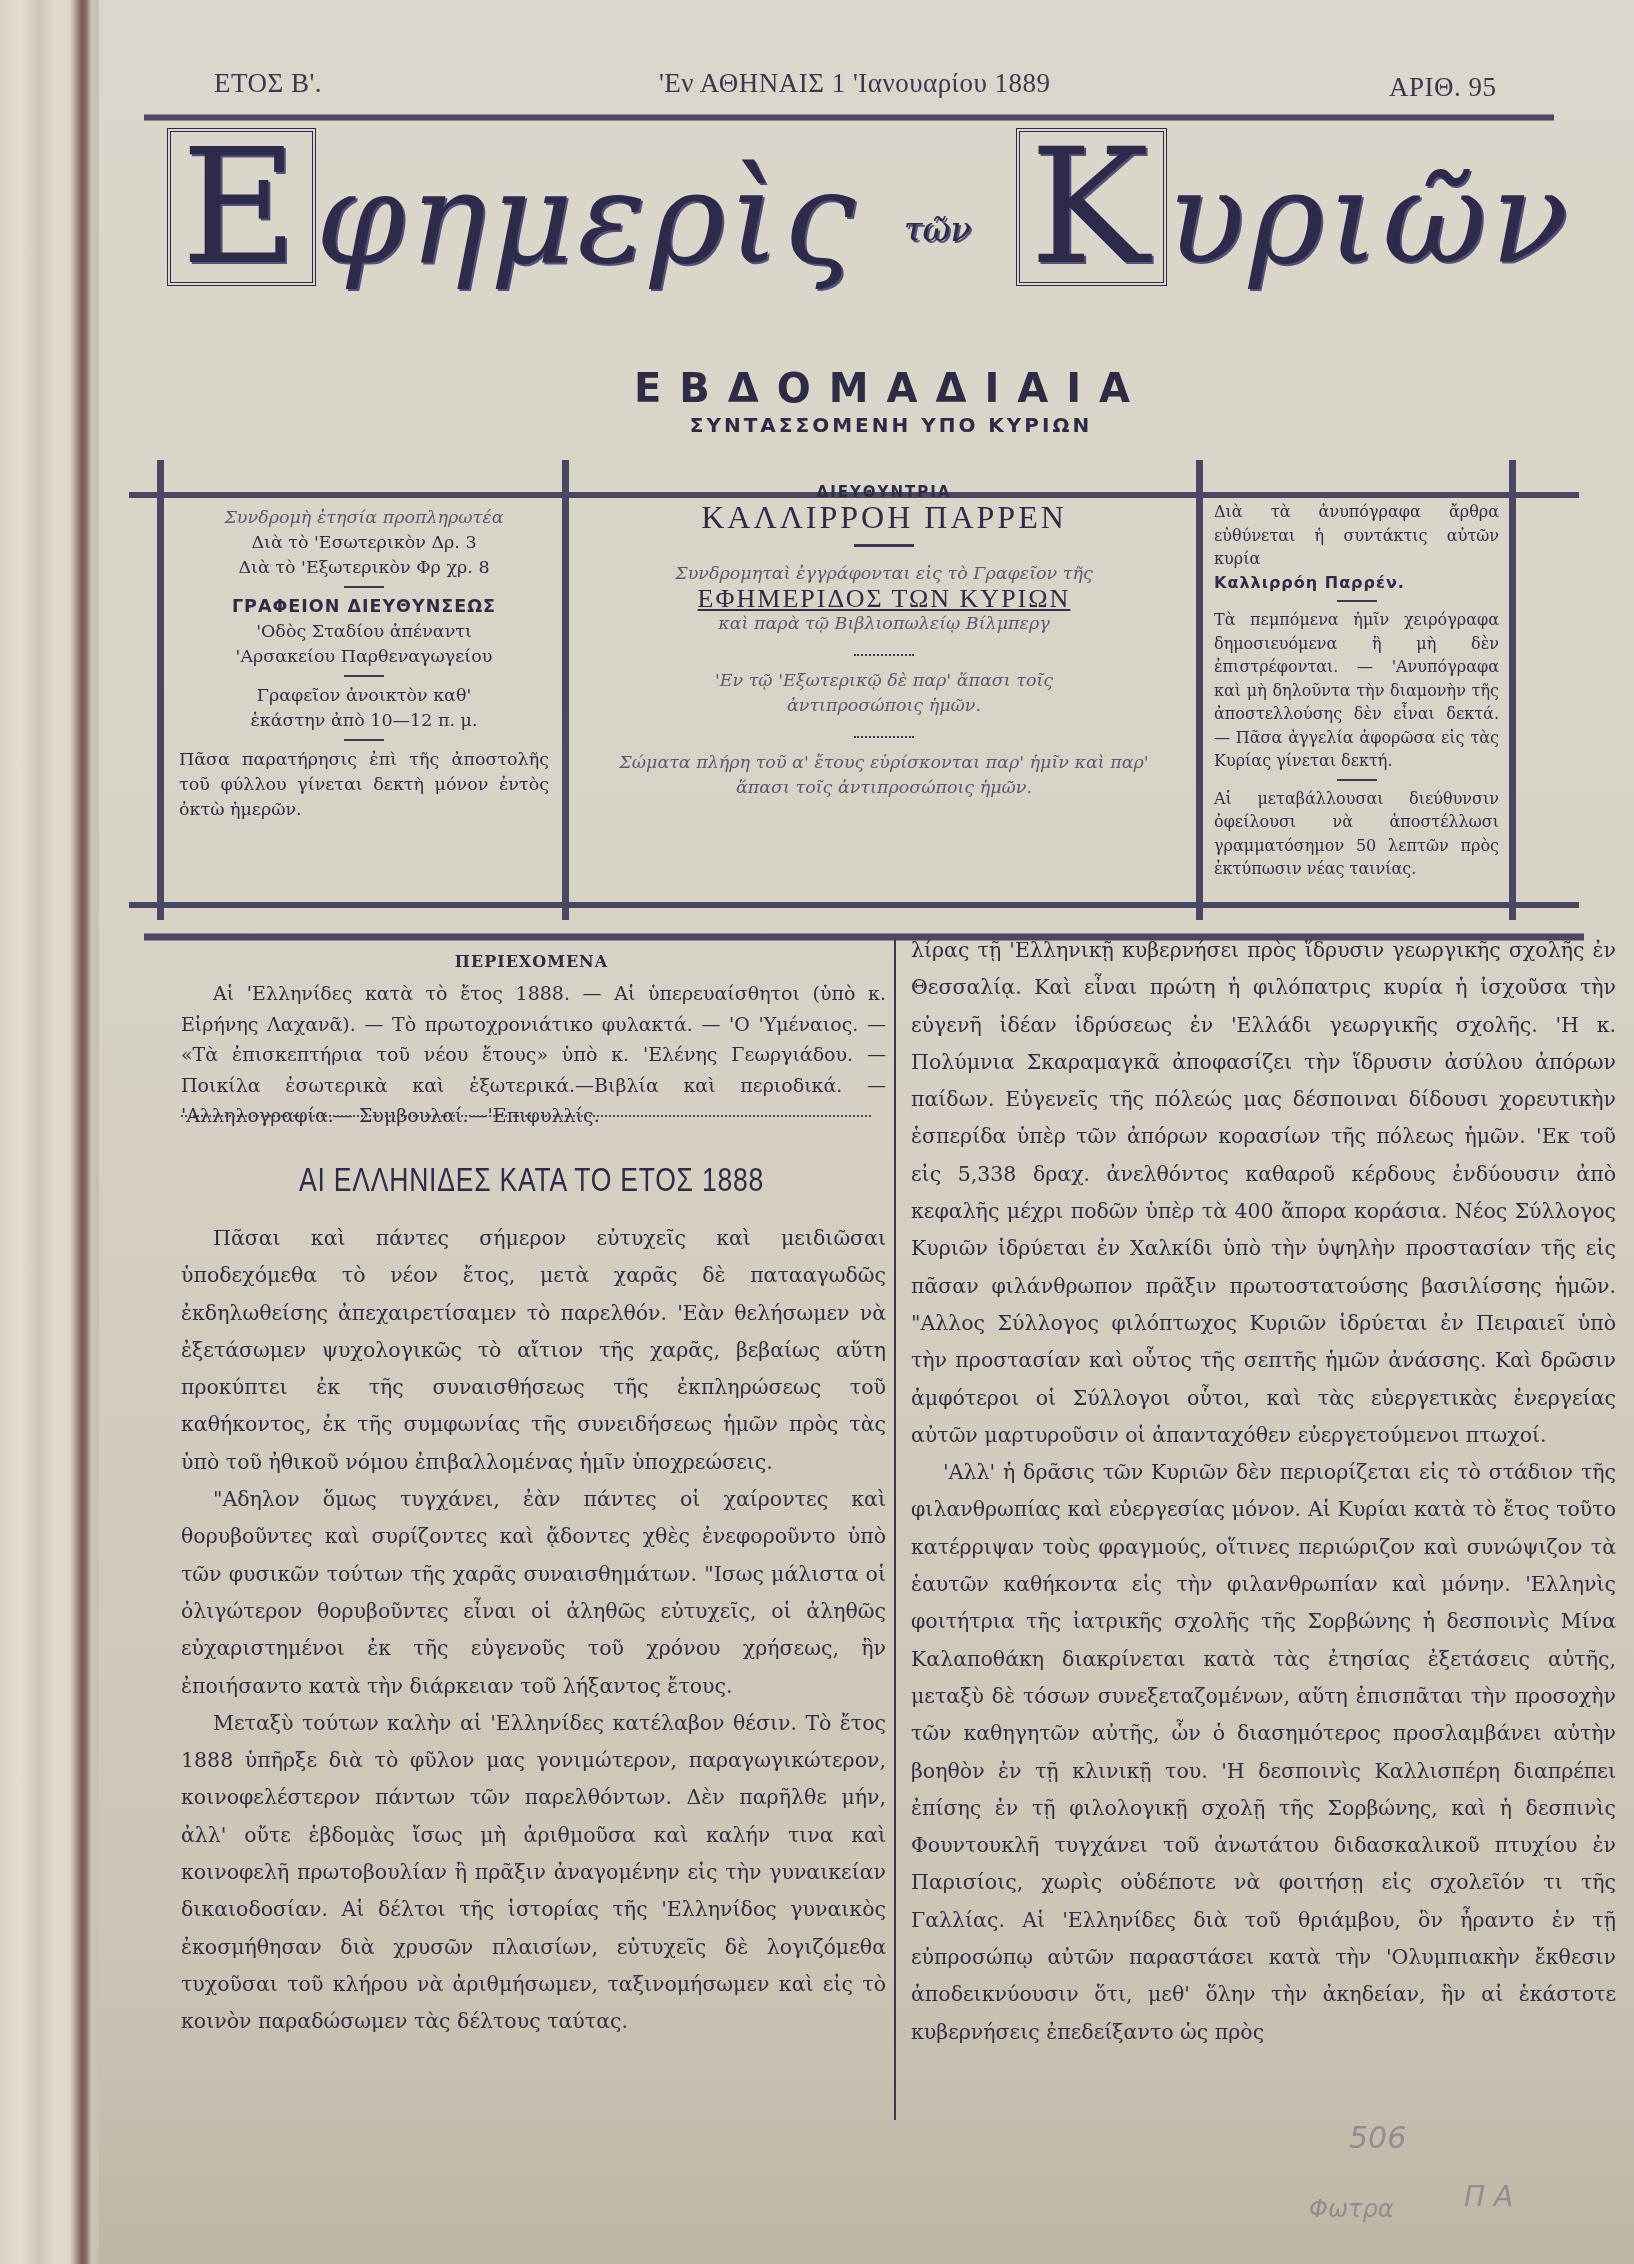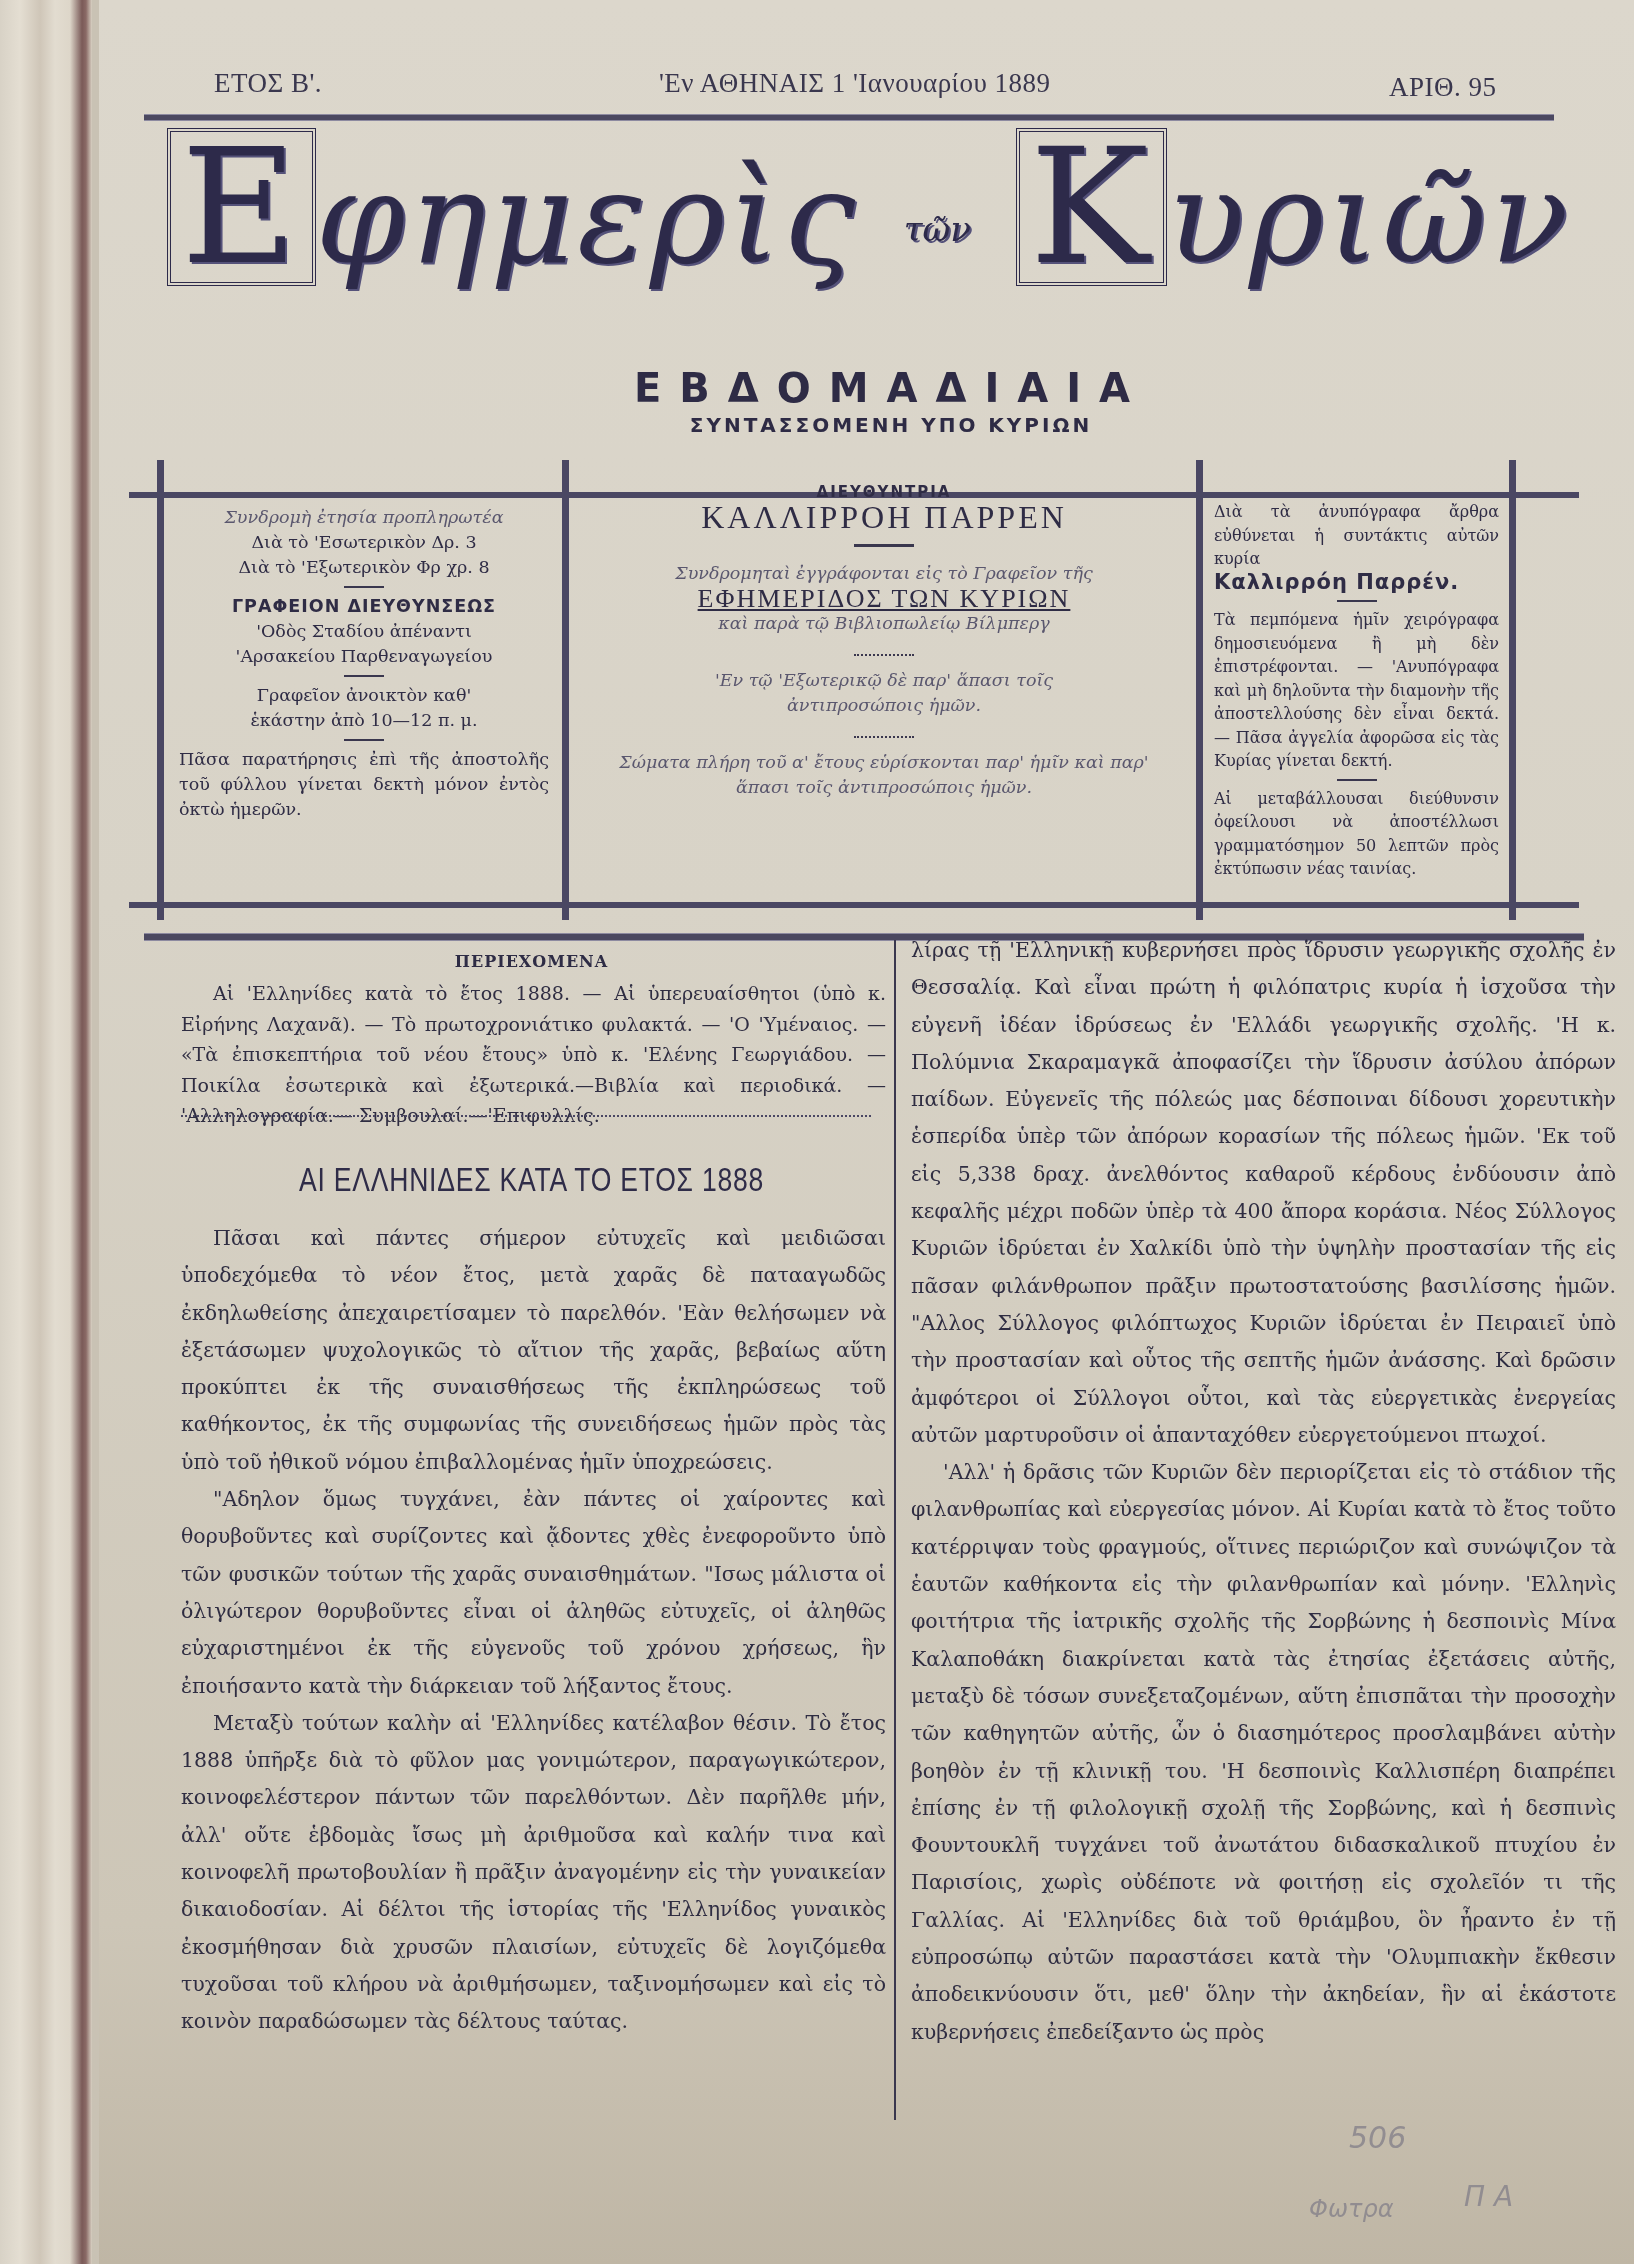--- a/index.html
+++ b/index.html
@@ -94,21 +94,21 @@
     <div class="paper">ΕΦΗΜΕΡΙΔΟΣ ΤΩΝ ΚΥΡΙΩΝ</div>
     <div class="it">καὶ παρὰ τῷ Βιβλιοπωλείῳ Βίλμπεργ</div>
     <div class="wavy"></div>
     <div class="it" style="padding:0 70px;">'Εν τῷ 'Εξωτερικῷ δὲ παρ' ἅπασι τοῖς ἀντιπροσώποις ἡμῶν.</div>
     <div class="wavy"></div>
     <div class="it" style="padding:0 20px;">Σώματα πλήρη τοῦ α' ἔτους εὑρίσκονται παρ' ἡμῖν καὶ παρ' ἅπασι τοῖς ἀντιπροσώποις ἡμῶν.</div>
   </div>
 
   <div class="abs boxtext" style="left:1115px;top:500px;width:285px;font-size:16px;line-height:23.5px;">
     <div class="just">Διὰ τὰ ἀνυπόγραφα ἄρθρα εὐθύνεται ἡ συντάκτις αὐτῶν κυρία</div>
-    <div class="b" style="font-size:21px;text-align:left;">Καλλιρρόη Παρρέν.</div>
+    <div class="b" style="font-size:16px;text-align:left;">Καλλιρρόη Παρρέν.</div>
     <div class="dash"></div>
     <div class="just">Τὰ πεμπόμενα ἡμῖν χειρόγραφα δημοσιευόμενα ἢ μὴ δὲν ἐπιστρέφονται. — 'Ανυπόγραφα καὶ μὴ δηλοῦντα τὴν διαμονὴν τῆς ἀποστελλούσης δὲν εἶναι δεκτά. — Πᾶσα ἀγγελία ἀφορῶσα εἰς τὰς Κυρίας γίνεται δεκτή.</div>
     <div class="dash"></div>
     <div class="just">Αἱ μεταβάλλουσαι διεύθυνσιν ὀφείλουσι νὰ ἀποστέλλωσι γραμματόσημον 50 λεπτῶν πρὸς ἐκτύπωσιν νέας ταινίας.</div>
   </div>
 
   <div class="rule" style="left:45px;top:933px;width:1440px;height:6px;"></div>
 
   <div class="abs contents-title" style="left:80px;top:952px;width:705px;">ΠΕΡΙΕΧΟΜΕΝΑ</div>
   <div class="abs col" style="left:82px;top:978px;width:705px;font-size:19px;line-height:30.5px;">

